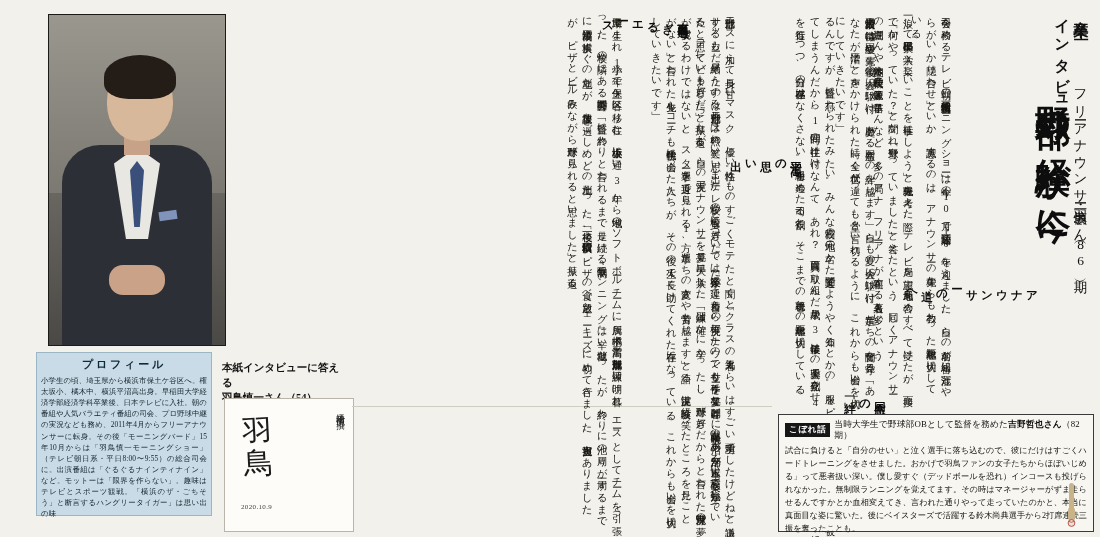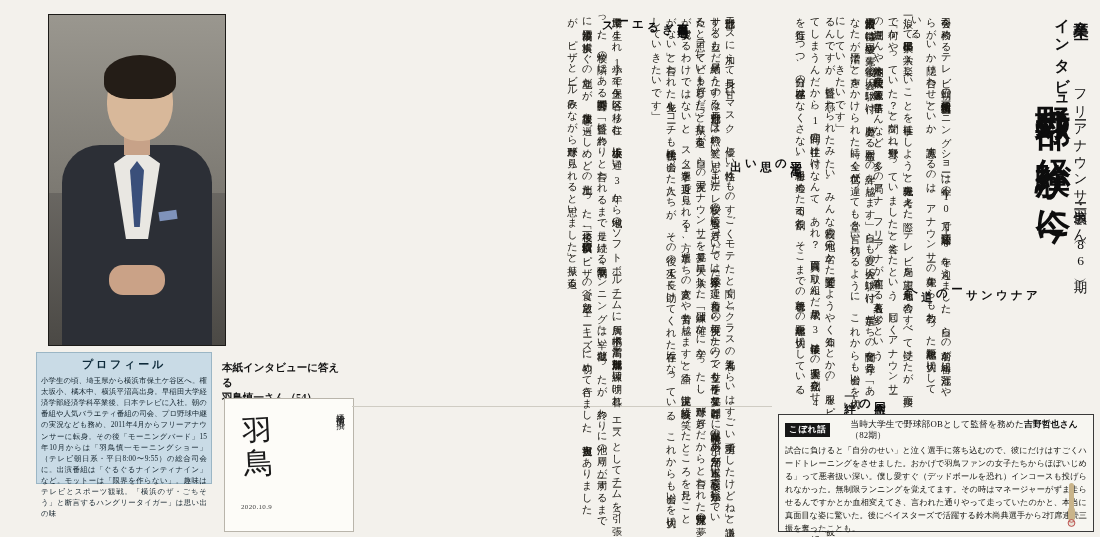--- a/index.html
+++ b/index.html
@@ -165,21 +165,21 @@
     margin-left: -28px;
     background: #caa287;
     border-radius: 14px;
   }
   
   #profile-box {
     position: absolute;
     left: 36px;
     top: 352px;
     width: 176px;
-    height: 132px;
+    height: 164px;
     background: #c9dbe6;
     border: 1px solid #9bb6c5;
     box-sizing: border-box;
     padding: 2px 4px;
   }
   #profile-title {
     text-align: center;
     font-size: 11px;
     font-weight: bold;
     letter-spacing: 0.25em;
@@ -269,21 +269,21 @@
     width: 316px;
     height: 118px;
     background: #f7f6f1;
     border: 1px solid #3a3a3a;
     box-sizing: border-box;
     padding: 4px 6px;
   }
   #kobore-head {
     display: flex;
     align-items: center;
-    gap: 20px;
+    gap: 4px;
     margin-bottom: 3px;
   }
   #kobore-tag {
     background: #161616;
     color: #fff;
     font-size: 8.5px;
     font-weight: bold;
     padding: 1px 4px;
     letter-spacing: 0.08em;
     white-space: nowrap;

